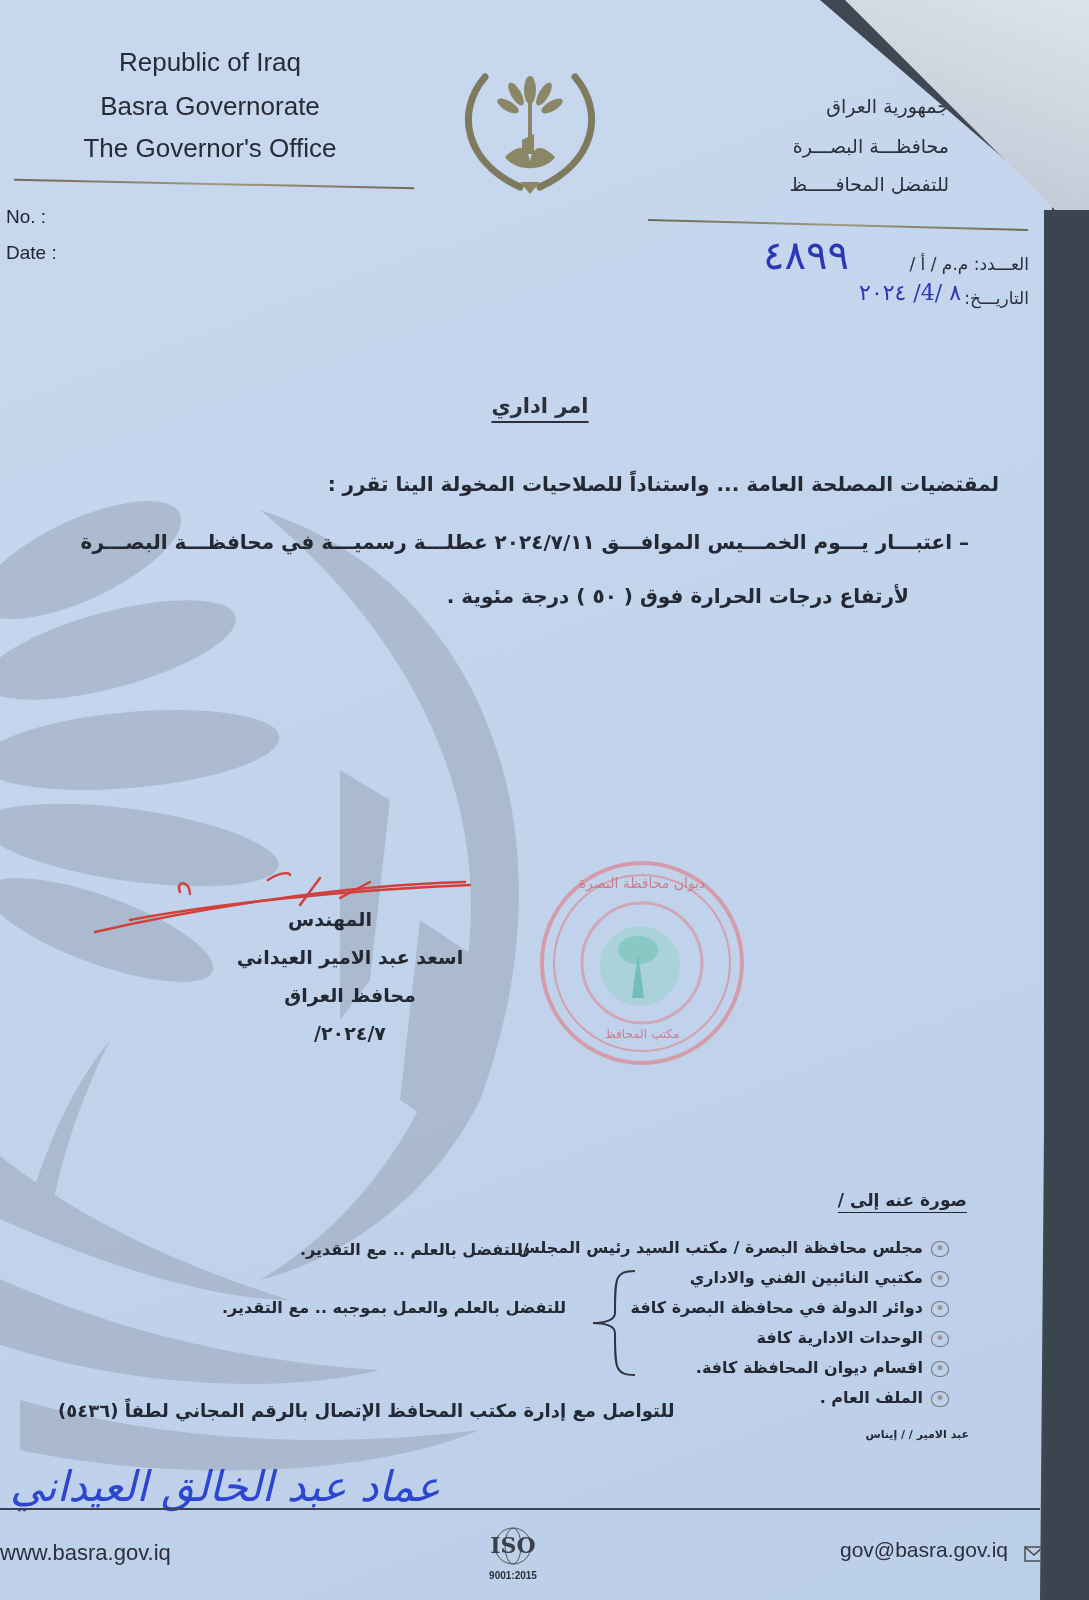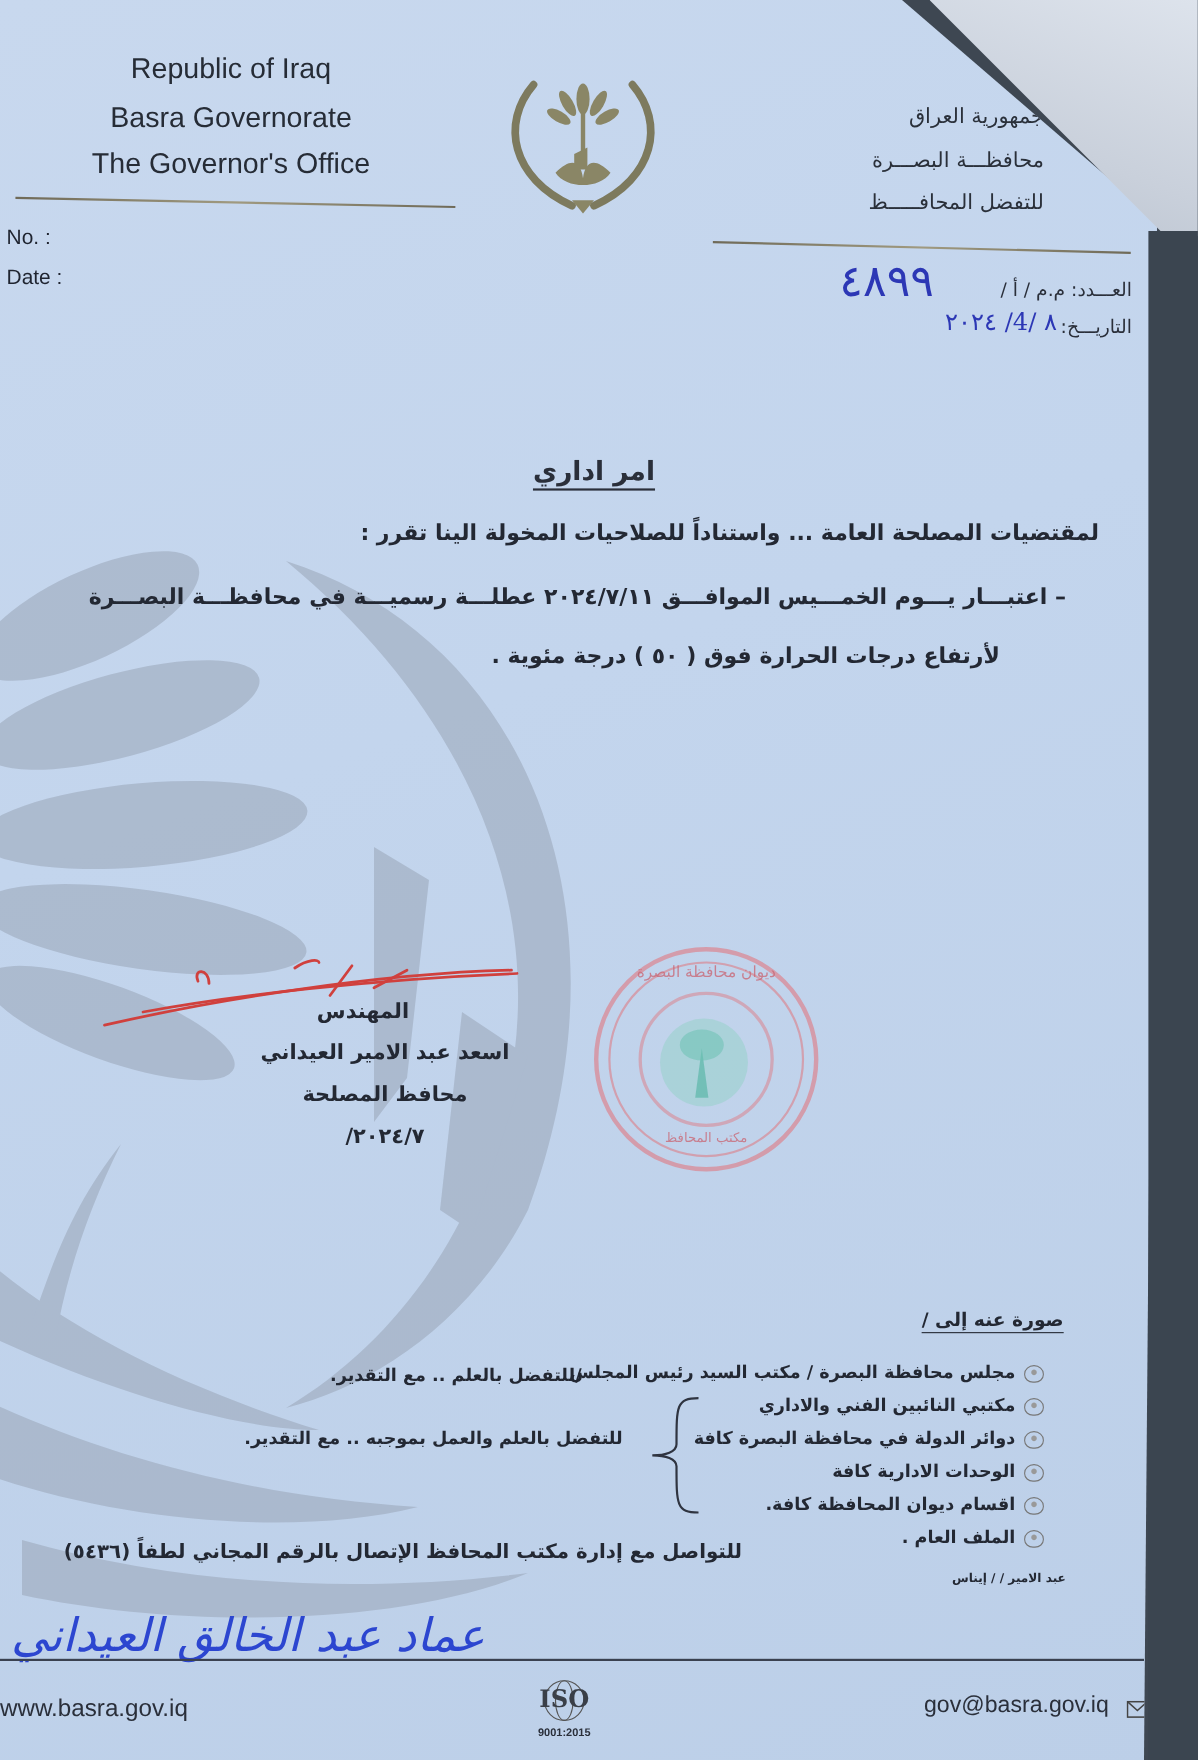--- a/index.html
+++ b/index.html
@@ -84,25 +84,24 @@
     .label-en {
       font-family: "Liberation Sans", sans-serif;
       font-size: 19px;
       color: #1f2430;
     }
     .handwrite {
       color: #2c37b5;
       font-family: "DejaVu Serif", serif;
     }
     .title {
-      font-size: 24px;
+      font-size: 21px;
       font-weight: bold;
       text-decoration: underline;
       text-underline-offset: 8px;
-      margin-top: 20px;
     }
     .body-line {
       font-size: 20px;
       font-weight: bold;
       color: #232833;
     }
     .sig-block {
       font-size: 19px;
       font-weight: bold;
       text-align: center;
@@ -208,21 +207,21 @@
       <path d="M40 50 C 120 35, 250 20, 380 15"></path>
       <path d="M90 22 C 85 10, 100 10, 100 24"></path>
       <path d="M178 10 C 190 2, 200 2, 200 5"></path>
       <path d="M210 35 L 230 8"></path>
       <path d="M250 28 L 280 12"></path>
     </g>
   </svg>
 
   <div class="txt ar sig-block" style="left:250px; top:908px; width:160px;">المهندس</div>
   <div class="txt ar sig-block" style="left:210px; top:946px; width:280px;">اسعد عبد الامير العيداني</div>
-  <div class="txt ar sig-block" style="left:250px; top:984px; width:200px;">محافظ المصلحة</div>
+  <div class="txt ar sig-block" style="left:250px; top:984px; width:200px;">محافظ العراق</div>
   <div class="txt ar sig-block" style="left:270px; top:1022px; width:160px;">٢٠٢٤/٧/</div>
 
   <svg style="position:absolute; left:532px; top:858px; width:220px; height:210px;" viewBox="0 0 220 210">
     <circle cx="110" cy="105" r="100" fill="none" stroke="#d98a96" stroke-width="4" opacity="0.75"></circle>
     <circle cx="110" cy="105" r="88" fill="none" stroke="#d98a96" stroke-width="2" opacity="0.7"></circle>
     <circle cx="110" cy="105" r="60" fill="none" stroke="#d98a96" stroke-width="3" opacity="0.6"></circle>
     <circle cx="108" cy="108" r="40" fill="#8fd0c4" opacity="0.45"></circle>
     <path d="M100 140 L 106 95 L 112 140 Z" fill="#4fb3a0" opacity="0.6"></path>
     <ellipse cx="106" cy="92" rx="20" ry="14" fill="#6cc1b2" opacity="0.55"></ellipse>
     <text x="110" y="30" text-anchor="middle" font-size="14" fill="#c96a78" opacity="0.8" font-family="DejaVu Sans, sans-serif">ديوان محافظة البصرة</text>

